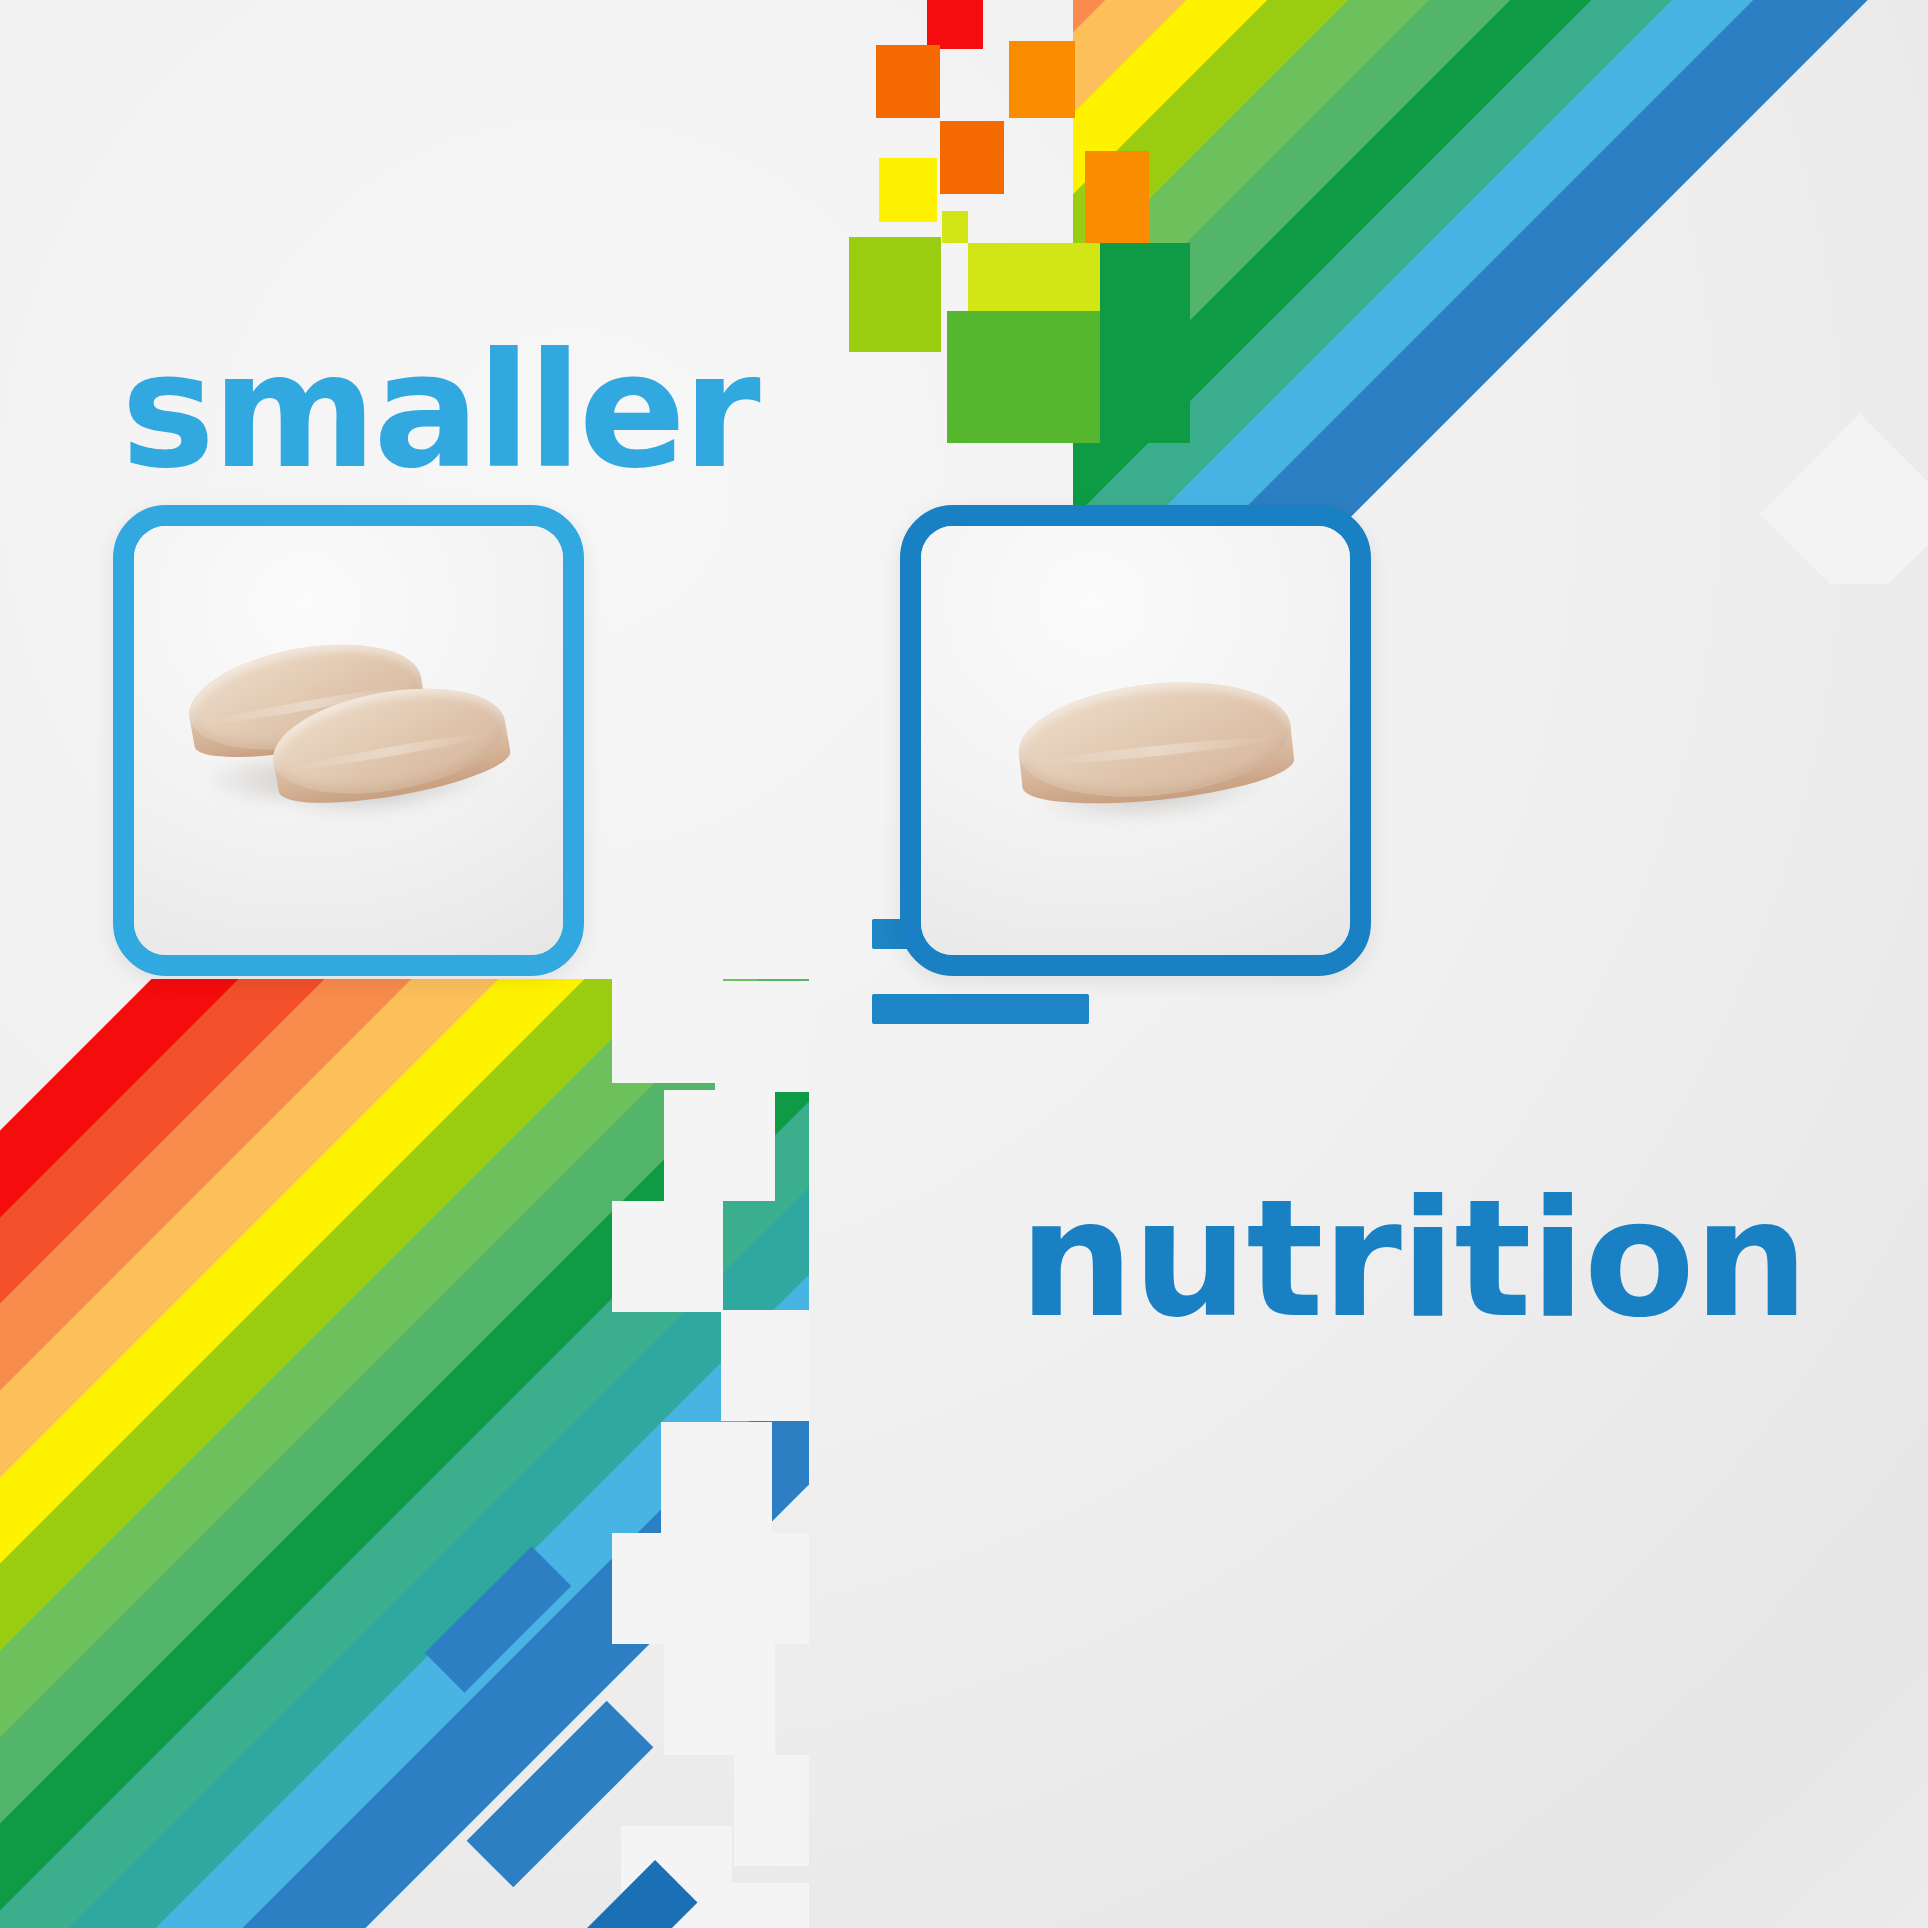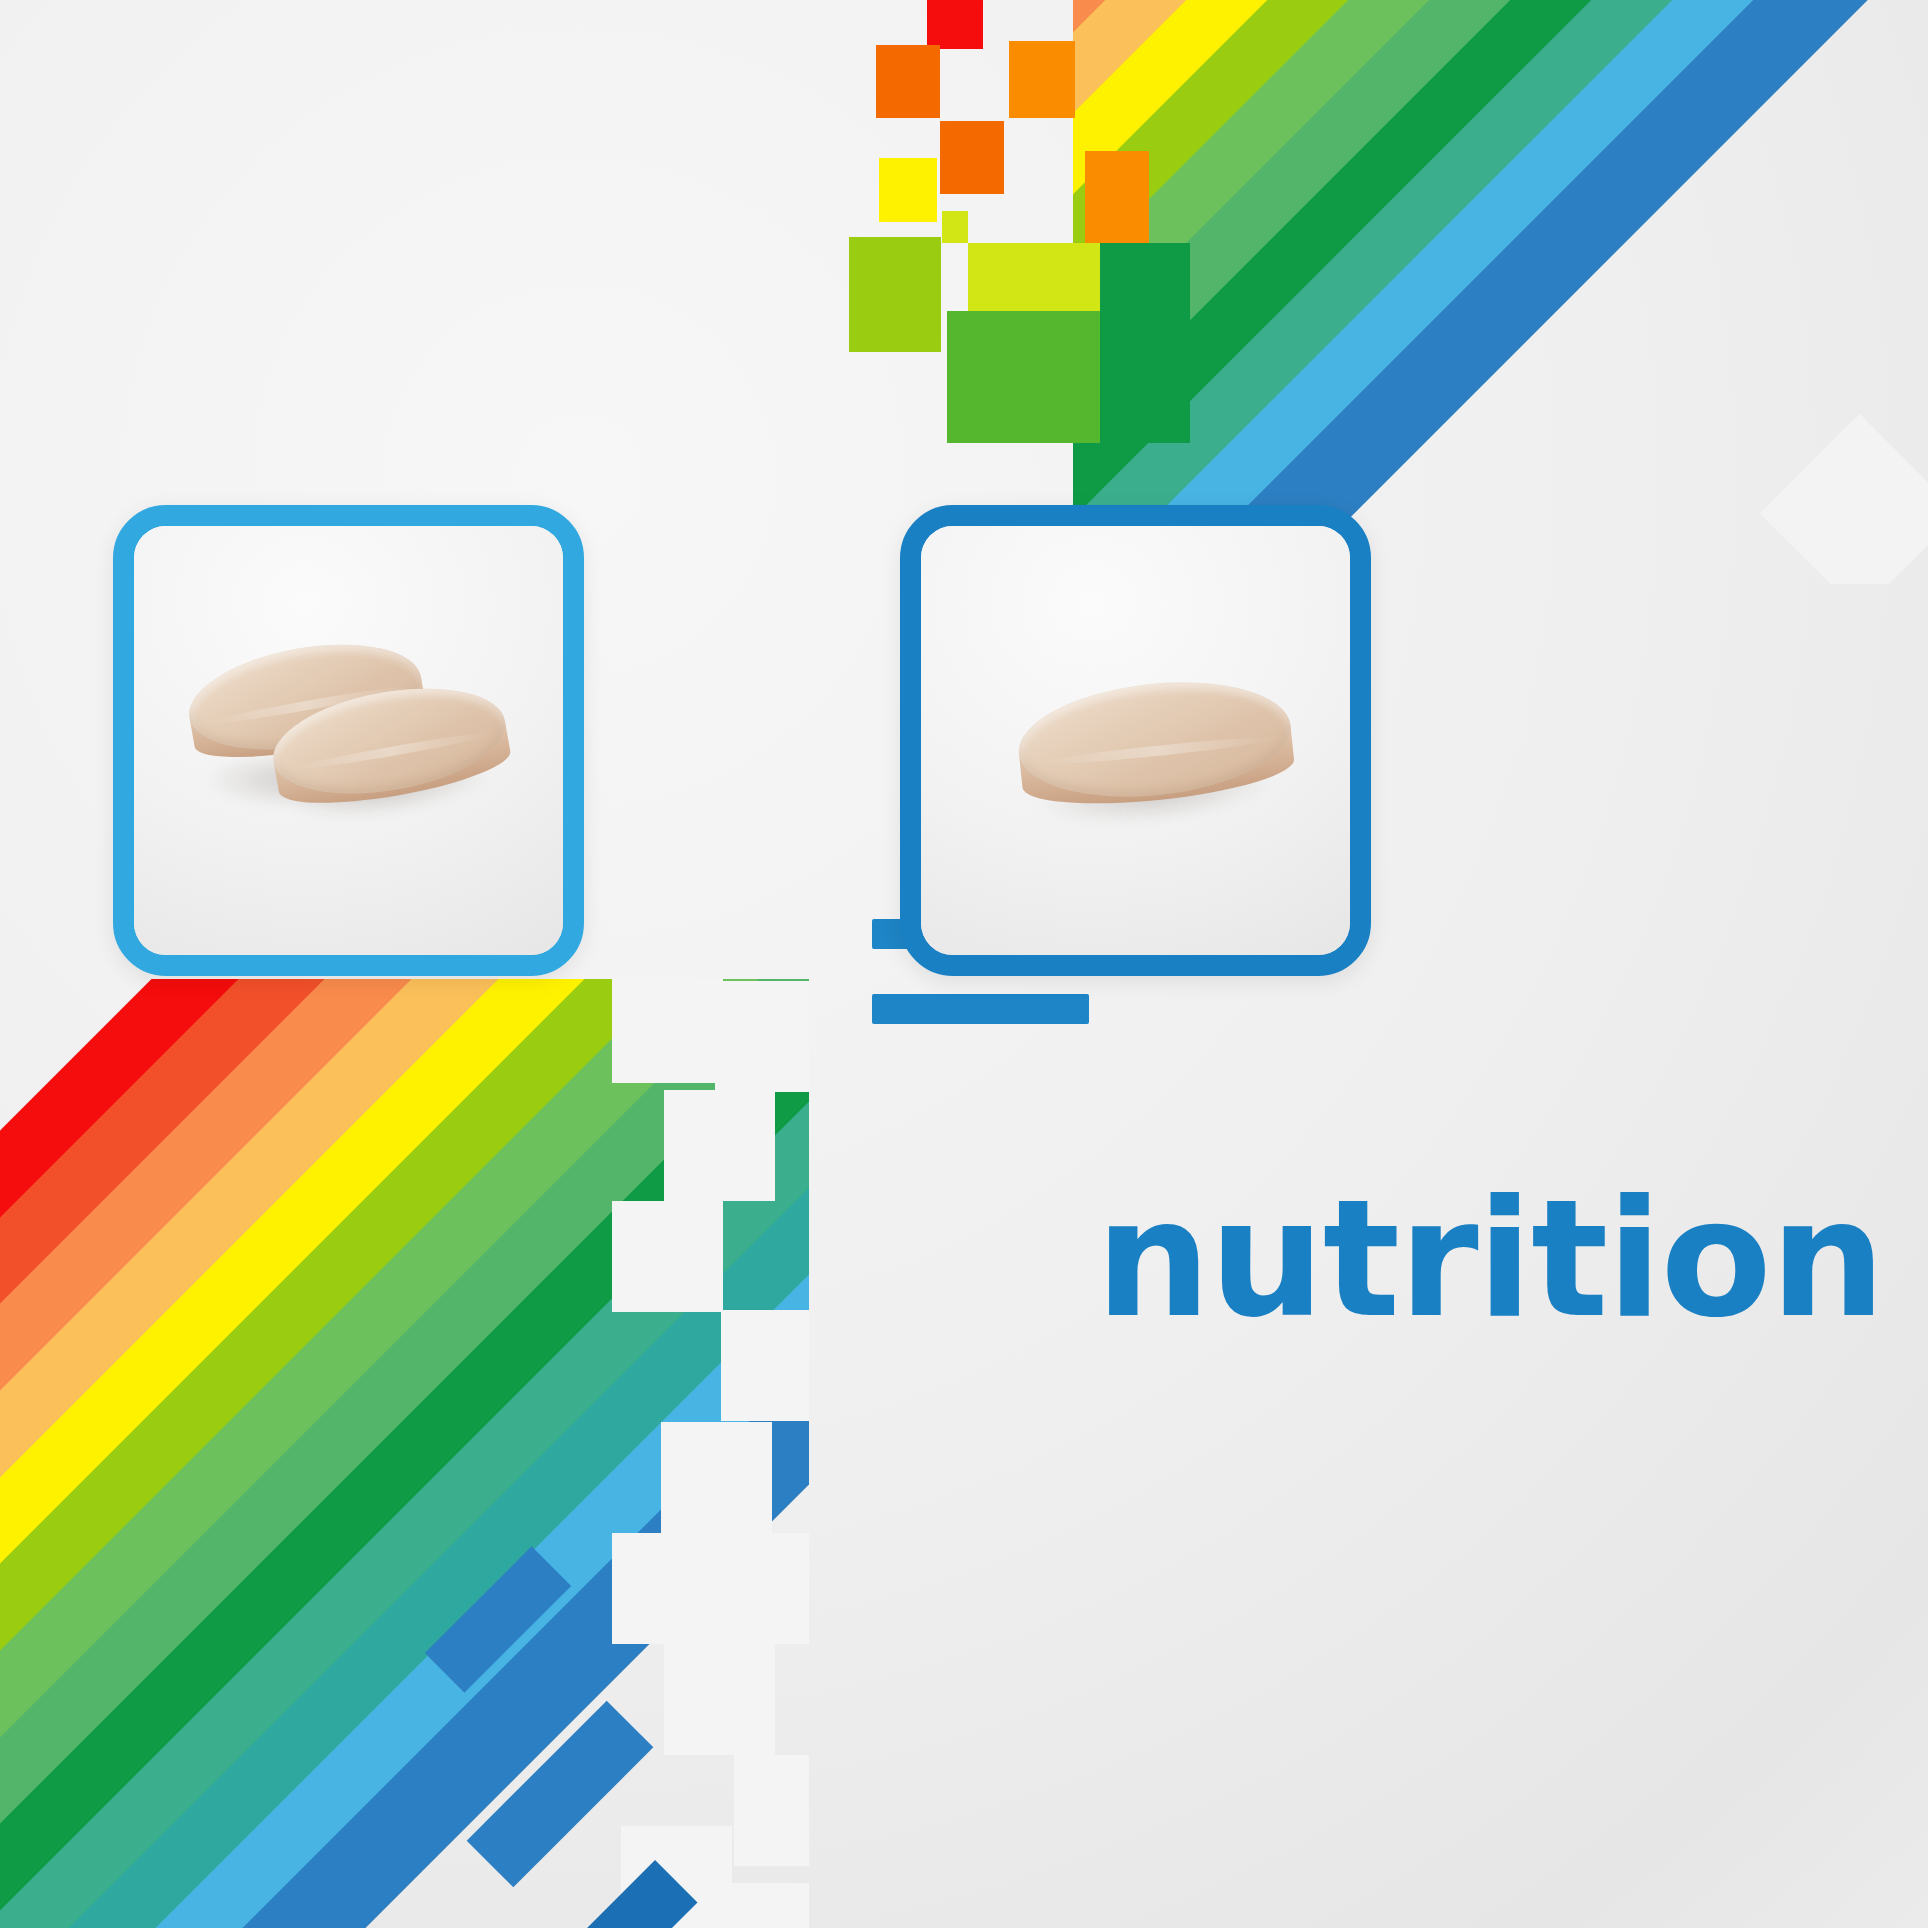--- a/index.html
+++ b/index.html
@@ -56,21 +56,21 @@
   }
 
   
   .headline{
     position:absolute;line-height:.92;letter-spacing:-.035em;
     font-weight:800;white-space:nowrap;
   }
   #t50{font-size:217px;}
   #tsmaller{font-size:158px;letter-spacing:-.02em;}
   #tsame{font-size:162px;letter-spacing:-.01em;text-align:center;}
-  #tnutrition{font-size:162px;letter-spacing:-.01em;text-align:right;}
+  #tnutrition{font-size:162px;letter-spacing:-.01em;text-align:center;}
 
   
   #equals{position:absolute;}
   #equals .bar{position:absolute;left:0;width:100%;border-radius:1.9px;}
 </style>
 </head>
 <body>
 
 <div id="stage">
 
@@ -129,20 +129,21 @@
       <div style="position: absolute; background: rgb(244, 244, 244); left: 759px; top: 554px; width: 111px; height: 111px;"></div>
       <div style="position: absolute; background: rgb(244, 244, 244); left: 702px; top: 665px; width: 111px; height: 111px;"></div>
       <div style="position: absolute; background: rgb(244, 244, 244); left: 772px; top: 776px; width: 111px; height: 111px;"></div>
       <div style="position: absolute; background: rgb(244, 244, 244); left: 659px; top: 847px; width: 111px; height: 111px;"></div>
       <div style="position: absolute; background: rgb(244, 244, 244); left: 744px; top: 904px; width: 113px; height: 113px;"></div>
       <div style="position: absolute; left: 565px; top: 716px; width: 66px; height: 198px; background: rgb(44, 127, 194); transform: rotate(45deg); transform-origin: 50% 50%;"></div>
       <div style="position: absolute; left: 621px; top: 876px; width: 60px; height: 179px; background: rgb(26, 111, 181); transform: rotate(45deg); transform-origin: 50% 50%;"></div>
       <div style="position: absolute; left: 508px; top: 565px; width: 56px; height: 151px; background: rgb(44, 127, 194); transform: rotate(45deg); transform-origin: 50% 50%;"></div>
     </div>
 
+  <div class="headline" id="tsmaller" style="left: 121px; top: 339px; color: rgb(49, 168, 223);">smaller</div>
 
   <div class="frame" id="frame-left" style="left: 113px; top: 505px; width: 471px; height: 471px; border-width: 21px; border-color: rgb(49, 168, 223);">
     <div class="frame-inner">
       <div class="shot-bg"></div>
 
       <div class="pillwrap" style="left:0;top:0;width:429px;height:429px;">
         <div class="pill shadow-only" style="left:49px;top:185px;width:252px;height:102px;">
           <div class="shadow" style="left:-17px;top:28px;width:273px;height:81px;"></div>
         </div>
 

